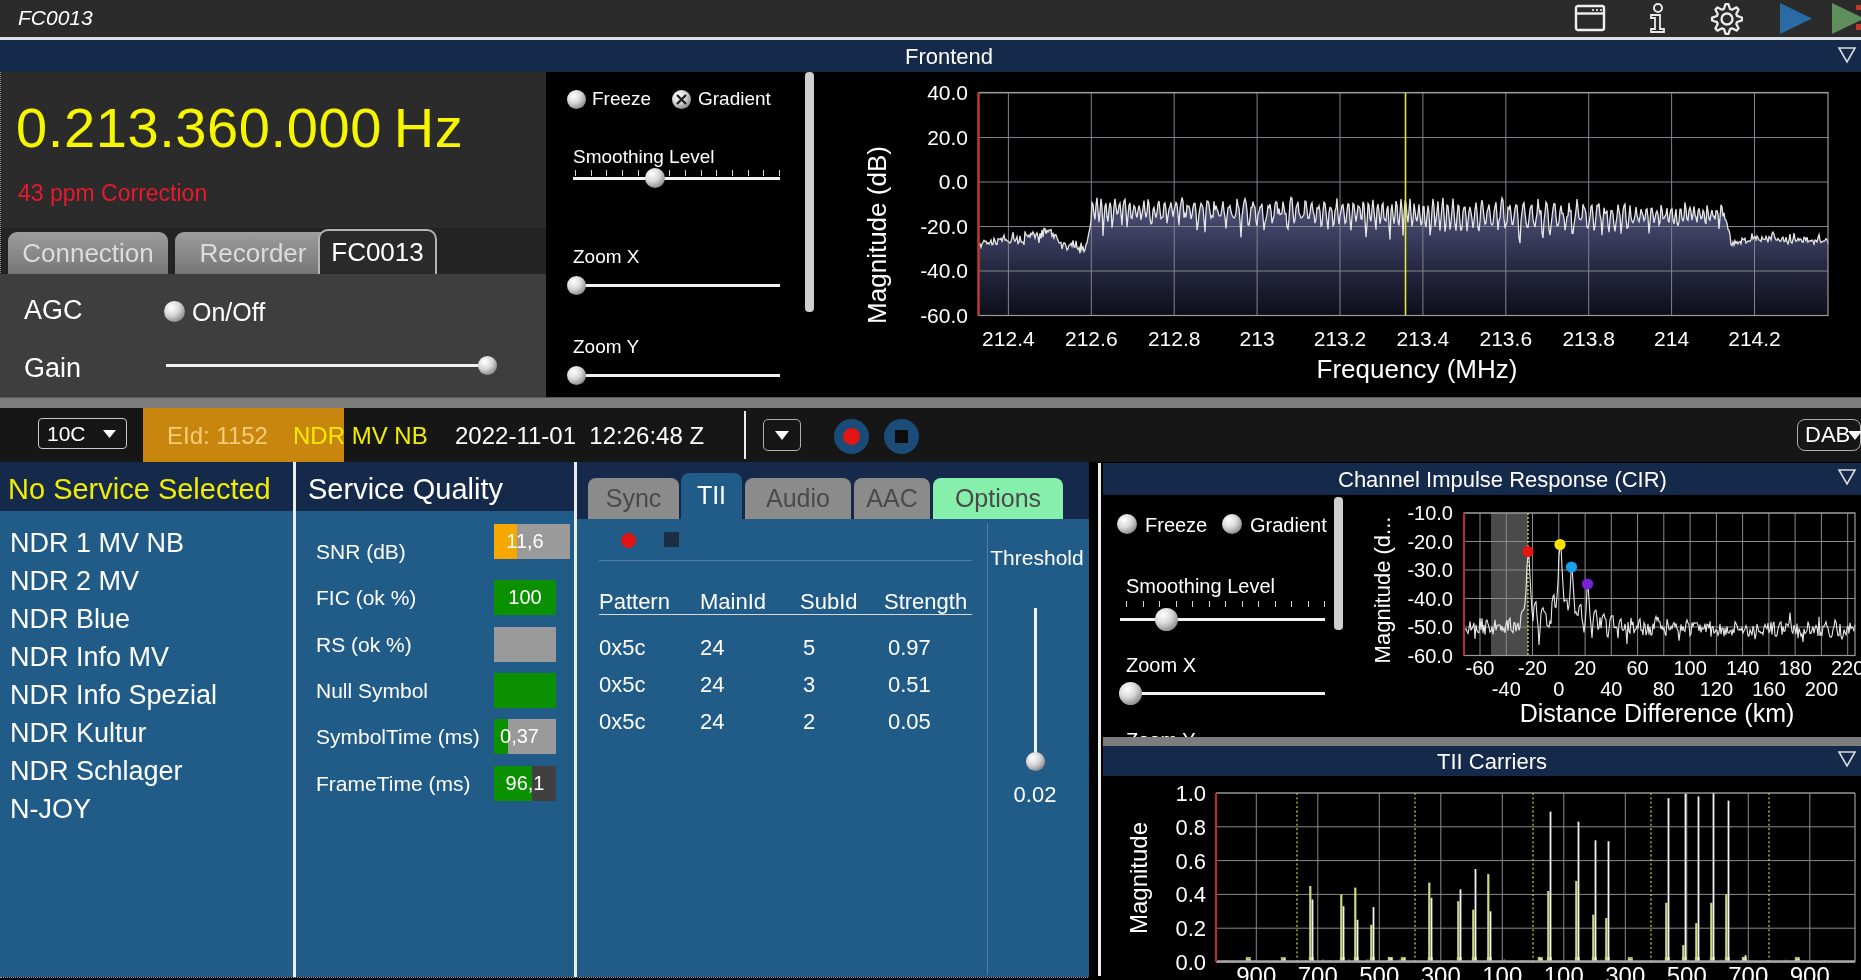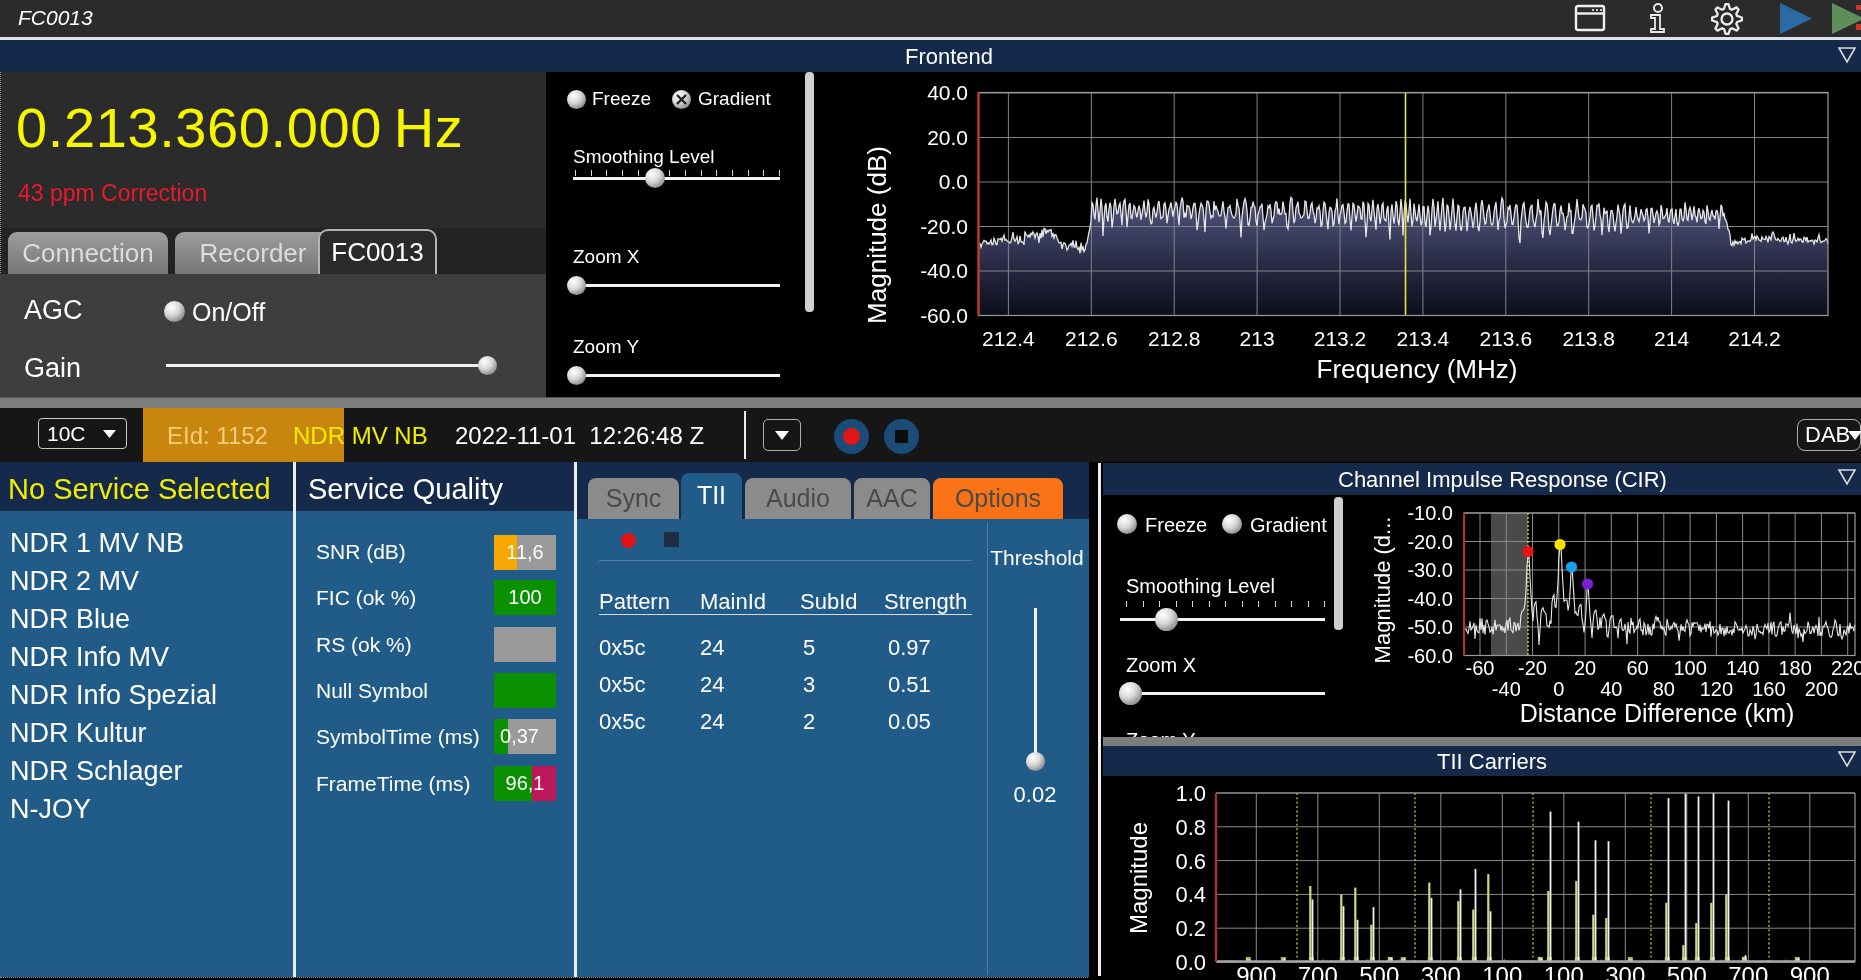--- a/index.html
+++ b/index.html
@@ -188,56 +188,56 @@
 <div class="abs navy" style="left:0;top:462px;width:293px;height:49px"></div>
 <div class="abs" style="left:8px;top:473px;font-size:29px;color:#f2ec00">No Service Selected</div>
 <div class="abs" style="left:0;top:511px;width:293px;height:466px;background:#215c88"></div>
 <div class="abs" style="left:10px;top:524px;font-size:27px;color:#fff;line-height:38px">NDR 1 MV NB<br>NDR 2 MV<br>NDR Blue<br>NDR Info MV<br>NDR Info Spezial<br>NDR Kultur<br>NDR Schlager<br>N-JOY</div>
 <div class="wsep" style="left:293px;top:462px;width:3px;height:515px"></div>
 
 <div class="abs navy" style="left:296px;top:462px;width:278px;height:49px"></div>
 <div class="abs" style="left:308px;top:473px;font-size:29px;color:#fff">Service Quality</div>
 <div class="abs" style="left:296px;top:511px;width:278px;height:466px;background:#215c88"></div>
 <div class="abs" style="left:316px;top:540px;font-size:21px;color:#fff">SNR (dB)</div>
-<div class="abs" style="left:494px;top:535px;width:62px;height:35px;background:#9a9a9a">
+<div class="abs" style="left:494px;top:524px;width:76px;height:35px;background:#9a9a9a">
     <div style="position:absolute;left:0;top:0;width:23px;height:35px;background:#f5a800"></div>
     <div style="position:absolute;left:0;top:6px;width:62px;text-align:center;font-size:20px;color:#fff">11,6</div>
   </div>
 <div class="abs" style="left:316px;top:586.3px;font-size:21px;color:#fff">FIC (ok %)</div>
 <div class="abs" style="left:494px;top:580.3px;width:62px;height:35px;background:#9a9a9a">
     <div style="position:absolute;left:0;top:0;width:62px;height:35px;background:#0a9000"></div>
     <div style="position:absolute;left:0;top:6px;width:62px;text-align:center;font-size:20px;color:#fff">100</div>
   </div>
 <div class="abs" style="left:316px;top:632.6px;font-size:21px;color:#fff">RS (ok %)</div>
 <div class="abs" style="left:494px;top:626.6px;width:62px;height:35px;background:#9a9a9a"></div>
 <div class="abs" style="left:316px;top:678.9px;font-size:21px;color:#fff">Null Symbol</div>
 <div class="abs" style="left:494px;top:672.9px;width:62px;height:35px;background:#9a9a9a">
     <div style="position:absolute;left:0;top:0;width:62px;height:35px;background:#0a9000"></div>
   </div>
 <div class="abs" style="left:316px;top:725.2px;font-size:21px;color:#fff">SymbolTime (ms)</div>
 <div class="abs" style="left:494px;top:719.2px;width:62px;height:35px;background:#9a9a9a">
     <div style="position:absolute;left:0;top:0;width:14px;height:35px;background:#0a9000"></div>
     <div style="position:absolute;left:0;top:6px;width:51px;text-align:center;font-size:20px;color:#fff">0,37</div>
   </div>
 <div class="abs" style="left:316px;top:771.5px;font-size:21px;color:#fff">FrameTime (ms)</div>
-<div class="abs" style="left:494px;top:765.5px;width:62px;height:35px;background:#be185d">
+<div class="abs" style="left:494px;top:765.5px;width:62px;height:35px;background:#404040">
     <div style="position:absolute;left:0;top:0;width:38px;height:35px;background:#0a9000"></div>
     <div style="position:absolute;left:0;top:6px;width:62px;text-align:center;font-size:20px;color:#fff">96,1</div>
   </div>
 
 <div class="wsep" style="left:574px;top:462px;width:3px;height:515px"></div>
 
 <div class="abs navy" style="left:577px;top:462px;width:512px;height:57px;background:#15294a"></div>
 <div class="abs" style="left:577px;top:519px;width:512px;height:458px;background:#215c88"></div>
 
 <div class="abs" style="left:588px;top:478px;width:91px;height:41px;background:#8b8b8b;border-radius:8px 8px 0 0;color:#4a4a4a;font-size:25px;text-align:center;line-height:41px">Sync</div>
 <div class="abs" style="left:681px;top:473px;width:61px;height:46px;background:#215c88;border-radius:8px 8px 0 0;color:#fff;font-size:25px;text-align:center;line-height:44px">TII</div>
 <div class="abs" style="left:745px;top:478px;width:106px;height:41px;background:#8b8b8b;border-radius:8px 8px 0 0;color:#4a4a4a;font-size:25px;text-align:center;line-height:41px">Audio</div>
 <div class="abs" style="left:854px;top:478px;width:76px;height:41px;background:#8b8b8b;border-radius:8px 8px 0 0;color:#4a4a4a;font-size:25px;text-align:center;line-height:41px">AAC</div>
-<div class="abs" style="left:933px;top:478px;width:130px;height:41px;background:#f97316;border-radius:8px 8px 0 0;color:#4a4a4a;font-size:25px;text-align:center;line-height:41px">Options</div>
+<div class="abs" style="left:933px;top:478px;width:130px;height:41px;background:#86efac;border-radius:8px 8px 0 0;color:#4a4a4a;font-size:25px;text-align:center;line-height:41px">Options</div>
 
 <div class="abs" style="left:621px;top:533px;width:15px;height:15px;border-radius:50%;background:#e01414"></div>
 <div class="abs" style="left:664px;top:532px;width:15px;height:15px;background:#1c2e42"></div>
 <div class="abs" style="left:599px;top:560px;width:373px;height:1px;background:#4f7ca8"></div>
 
 <div class="abs" style="left:599px;top:589px;font-size:22px;color:#fff">Pattern</div>
 <div class="abs" style="left:700px;top:589px;font-size:22px;color:#fff">MainId</div>
 <div class="abs" style="left:800px;top:589px;font-size:22px;color:#fff">SubId</div>
 <div class="abs" style="left:884px;top:589px;font-size:22px;color:#fff">Strength</div>
 <div class="abs" style="left:599px;top:614px;width:373px;height:1px;background:#d8d8d8"></div>

